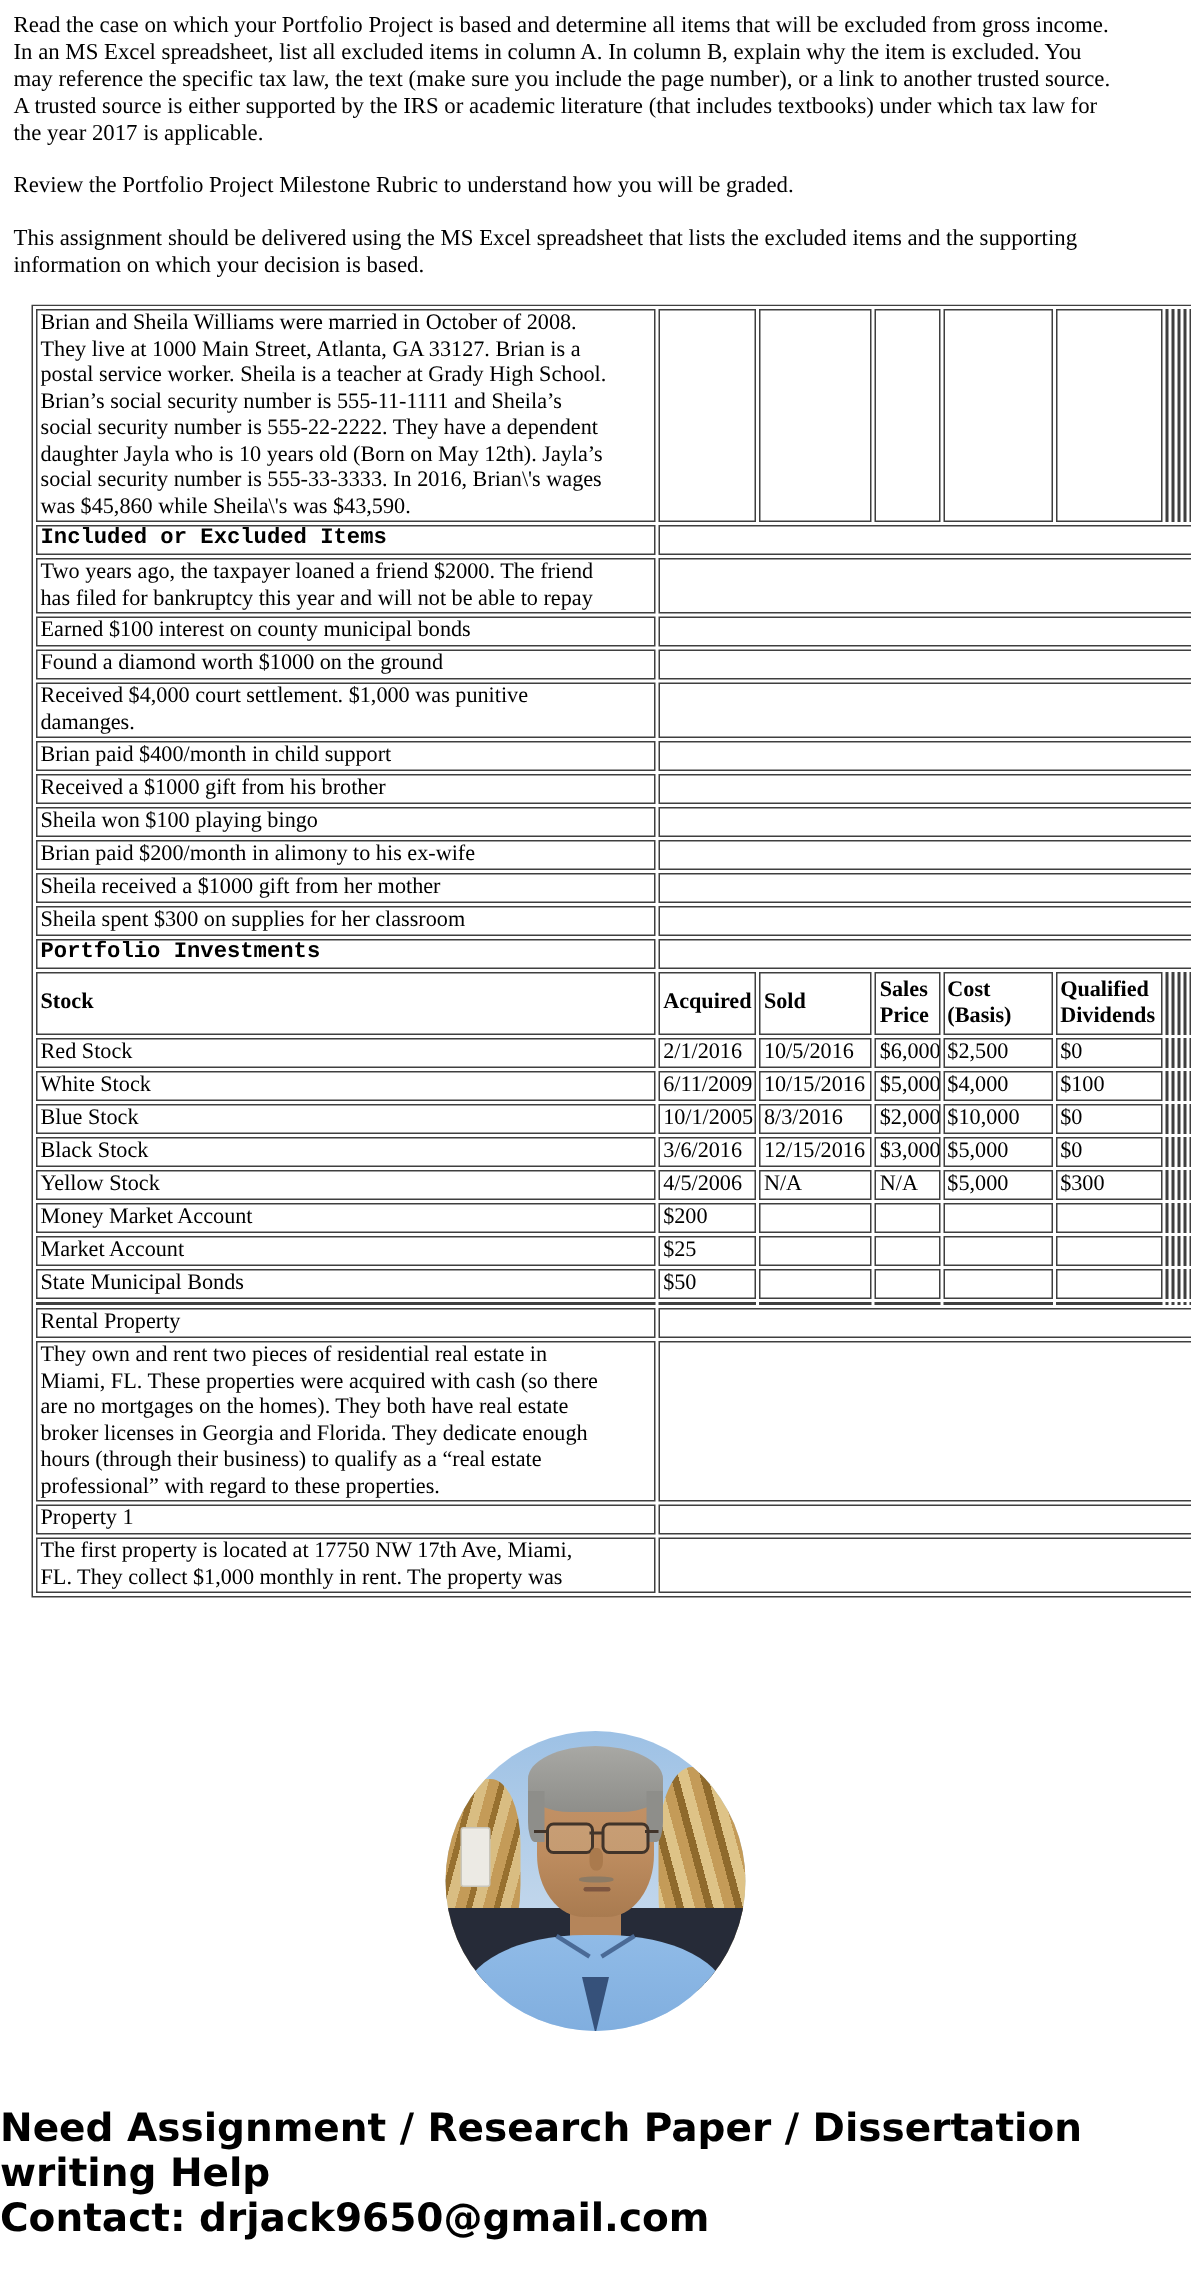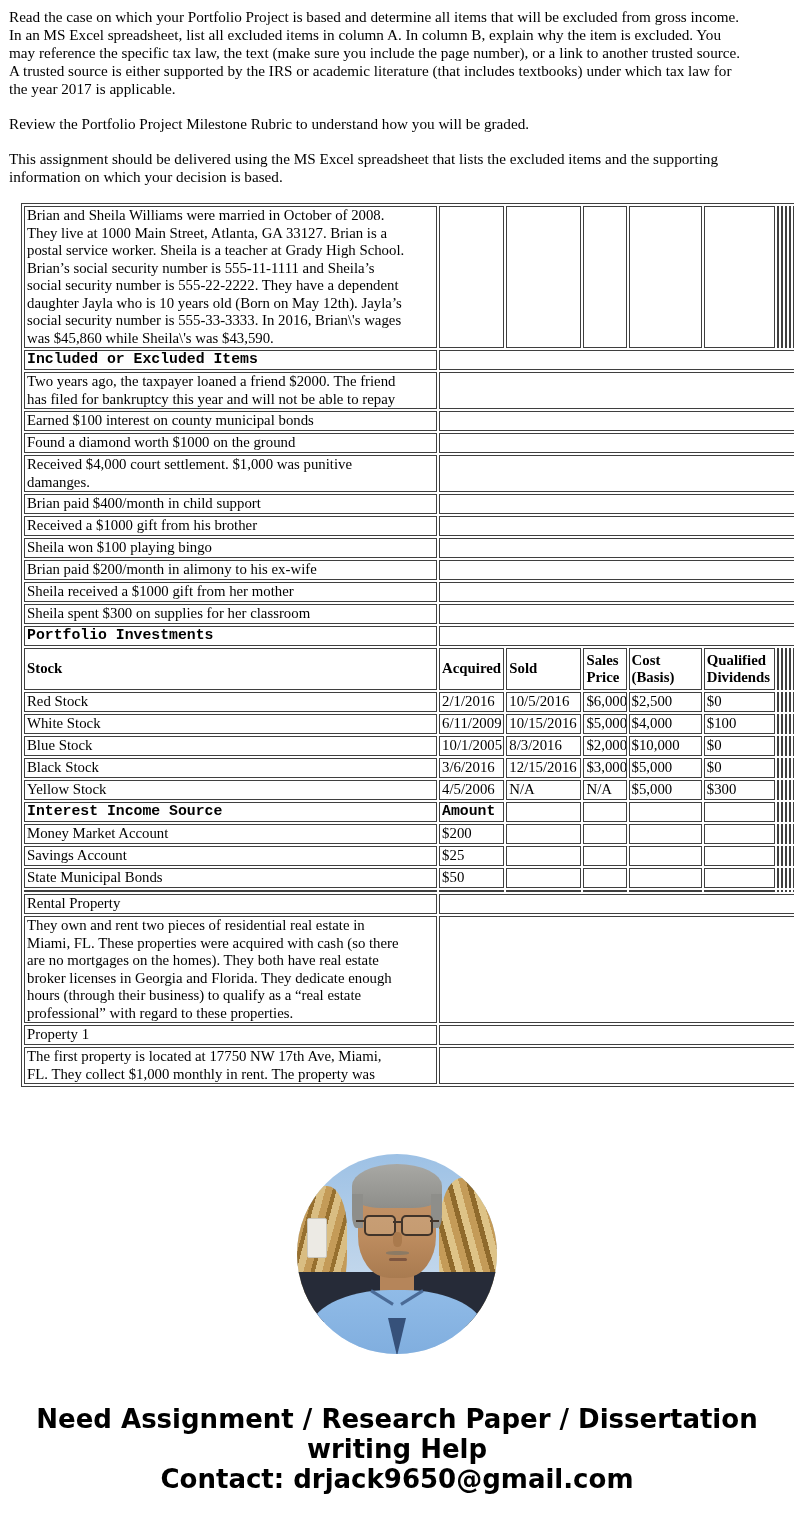--- a/index.html
+++ b/index.html
@@ -82,21 +82,20 @@
     border: 2px solid #41342a; border-radius: 5px; background: rgba(250,245,230,0.14); }
   .bridge { left: 96px; top: 67px; width: 9px; height: 2px; background: #41342a; }
   .temple-l { left: 59px; top: 66px; width: 9px; height: 2px; background: #41342a; }
   .temple-r { left: 133px; top: 66px; width: 9px; height: 2px; background: #41342a; }
   .nose { left: 96px; top: 78px; width: 9px; height: 15px; background: #aa7a4d; border-radius: 40%; }
   .mustache { left: 89px; top: 97px; width: 23px; height: 4px; background: #8c7a64; border-radius: 40%; }
   .mouth { left: 92px; top: 104px; width: 18px; height: 3px; background: #7e5640; border-radius: 2px; }
   
   .footer {
     margin-top: 50px;
-    text-align: center;
     font-family: "DejaVu Sans", sans-serif;
     font-weight: bold;
     font-size: 26px;
     line-height: 30px;
     color: #000;
   }
 </style>
 </head>
 <body>
 
@@ -274,47 +273,34 @@
     <td>$5,000</td>
     <td>$300</td>
     <td class="nw"></td>
           <td class="nw"></td>
           <td class="nw"></td>
           <td class="nw"></td>
           <td class="nw"></td>
   </tr>
 
   <tr>
-    <td class="b">Interest Income Source</td>
-    <td class="b">Amount</td>
-    <td></td>
-    <td></td>
-    <td></td>
-    <td></td>
-    <td class="nw"></td>
-          <td class="nw"></td>
-          <td class="nw"></td>
-          <td class="nw"></td>
-          <td class="nw"></td>
-  </tr>
-  <tr>
     <td>Money Market Account</td>
     <td>$200</td>
     <td></td>
     <td></td>
     <td></td>
     <td></td>
     <td class="nw"></td>
           <td class="nw"></td>
           <td class="nw"></td>
           <td class="nw"></td>
           <td class="nw"></td>
   </tr>
   <tr>
-    <td>Savings Account</td>
+    <td>Market Account</td>
     <td>$25</td>
     <td></td>
     <td></td>
     <td></td>
     <td></td>
     <td class="nw"></td>
           <td class="nw"></td>
           <td class="nw"></td>
           <td class="nw"></td>
           <td class="nw"></td>

